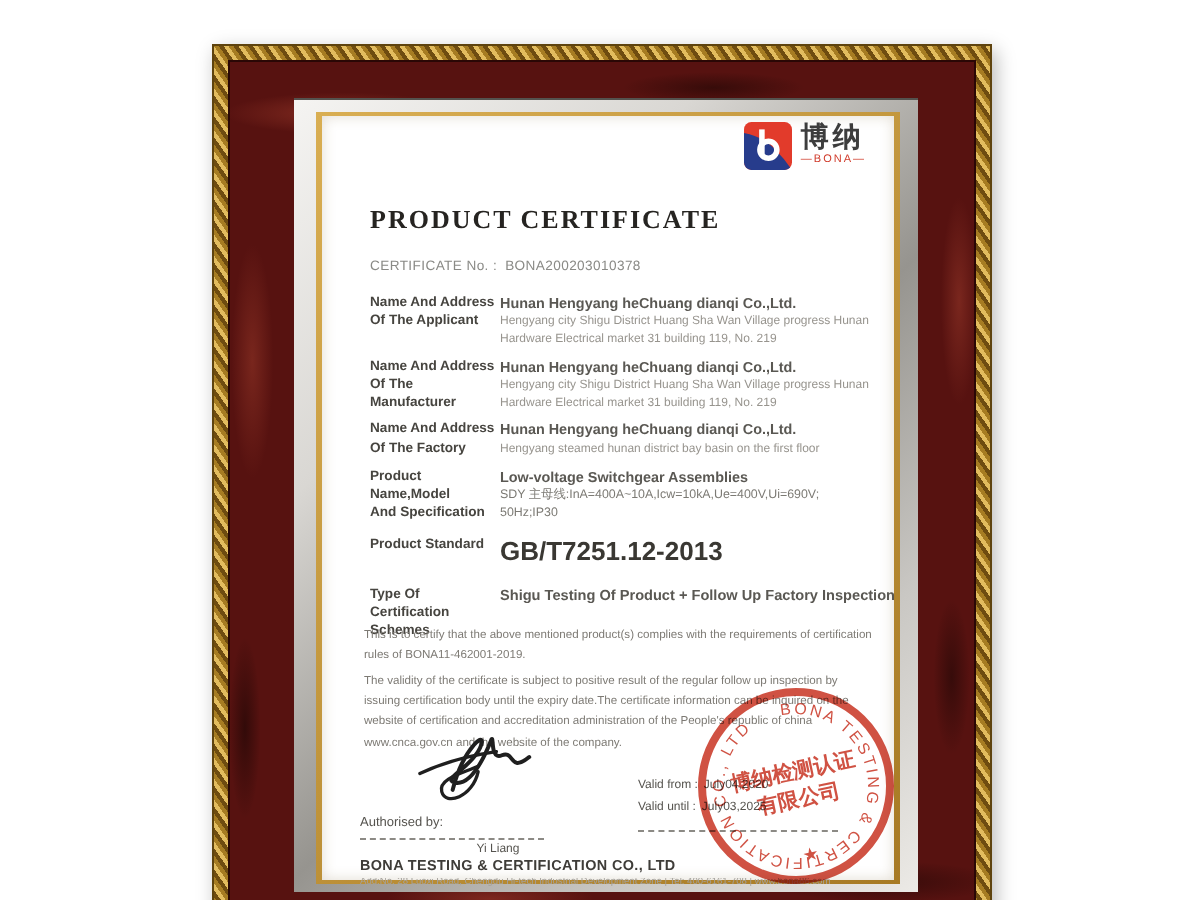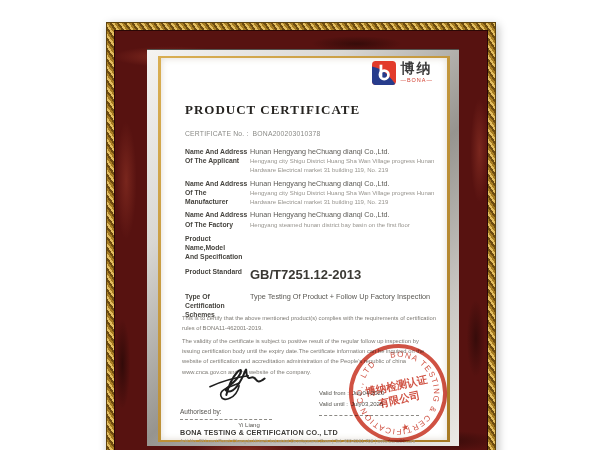--- a/index.html
+++ b/index.html
@@ -58,21 +58,21 @@
     font-family:"Liberation Serif", serif; font-size:13px; font-weight:600;
     letter-spacing:1px; color:#262421; white-space:nowrap;
   }
   .certno { position:absolute; left:24px; top:72px; font-size:6.8px; color:#8a8a86; letter-spacing:.2px; }
   .certno .num { margin-left:4px; }
 
   
   .rows { position:absolute; left:24px; top:89px; width:254px; }
   .row { display:grid; grid-template-columns:65px 1fr; margin-bottom:4px; }
   .lab { font-size:6.8px; font-weight:bold; color:#46443f; white-space:pre-line; line-height:1.35; }
-  .v1 { font-size:7.2px; color:#5a5853; line-height:1.3; }
+  .v1 { font-size:7.2px; color:#5a5853; line-height:1.3;font-weight:bold; }
   .v2 { font-size:6px; color:#97948e; line-height:1.45; margin-top:1px; }
   .row-product { margin-bottom:6px; }
   .row-product .v2 { color:#7c7a74; font-size:6.2px; }
   .row-standard { margin-bottom:8px; }
   .row-standard .v1 { font-size:13px; font-weight:bold; color:#3a3833; }
   .row-scheme .v1 { font-size:7.3px; white-space:nowrap; }
 
   
   .paras { position:absolute; left:21px; top:255px; width:256px; }
   .paras p { font-size:5.8px; color:#7d7a74; line-height:1.78; margin-bottom:2px; }
@@ -153,32 +153,36 @@
                 <div class="lab">Name And Address
 Of The Factory</div>
                 <div>
                   <div class="v1">Hunan Hengyang heChuang dianqi Co.,Ltd.</div>
                   <div class="v2">Hengyang steamed hunan district bay basin on the first floor</div>
                 </div>
               </div>
               <div class="row row-product">
                 <div class="lab">Product Name,Model
 And Specification</div>
+                <div>
+                  <div class="v1">Low-voltage Switchgear Assemblies</div>
+                  <div class="v2">SDY 主母线:InA=400A~10A,Icw=10kA,Ue=400V,Ui=690V; 50Hz;IP30</div>
+                </div>
               </div>
               <div class="row row-standard">
                 <div class="lab">Product Standard</div>
                 <div>
                   <div class="v1">GB/T7251.12-2013</div>
                 </div>
               </div>
               <div class="row row-scheme">
                 <div class="lab">Type Of Certification
 Schemes</div>
                 <div>
-                  <div class="v1">Type Testing Of Product + Follow Up Factory Inspection</div>
+                  <div class="v1">Shigu Testing Of Product + Follow Up Factory Inspection</div>
                 </div>
               </div>
             </div>
 
             <div class="paras">
               <p>This is to certify that the above mentioned product(s) complies with the requirements of certification rules of BONA11-462001-2019.</p>
               <p>The validity of the certificate is subject to positive result of the regular follow up inspection by issuing certification body until the expiry date.The certificate information can be inquired on the website of certification and accreditation administration of the People's republic of china www.cnca.gov.cn and the website of the company.</p>
             </div>
 
             <svg class="signature" viewBox="0 0 90 56">

